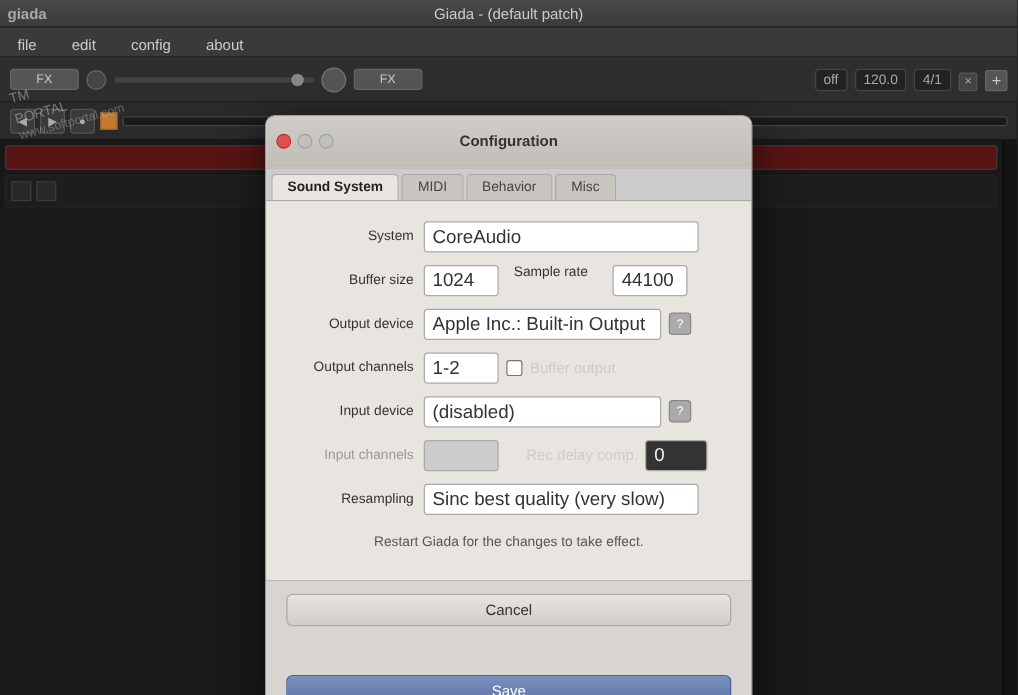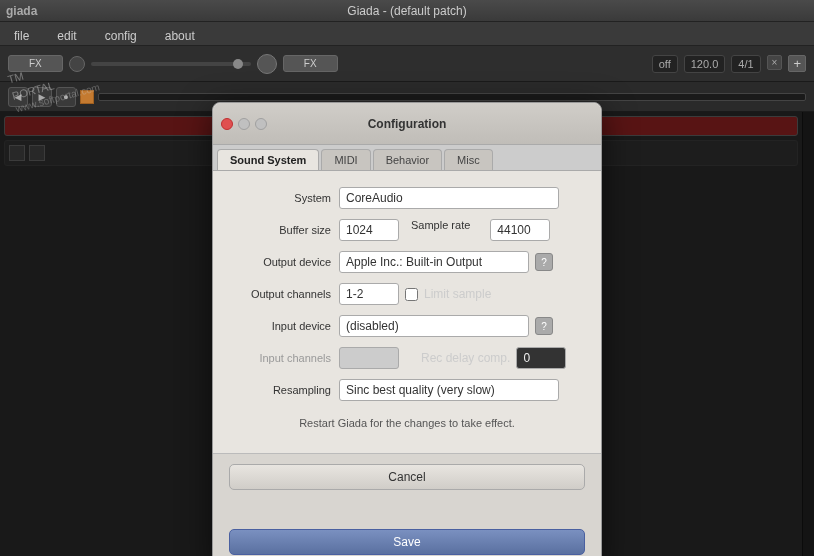--- a/index.html
+++ b/index.html
@@ -99,21 +99,21 @@
     .toolbar-big-knob {
       width: 20px;
       height: 20px;
       border-radius: 50%;
       background: #555;
       border: 1px solid #777;
     }
     .toolbar-spacer { flex: 1; }
     .toolbar-right {
       display: flex;
-      align-items: flex-start;
+      align-items: flex-end;
       gap: 6px;
     }
     .toolbar-label {
       color: #aaa;
       font-size: 11px;
       padding: 2px 6px;
       background: #222;
       border: 1px solid #444;
       border-radius: 3px;
     }
@@ -309,21 +309,21 @@
       text-align: right;
       font-size: 11px;
       color: #333;
       padding-right: 8px;
     }
     .form-control {
       background: #fff;
       border: 1px solid #aaa;
       border-radius: 3px;
       padding: 3px 6px;
-      font-size: 12px;
+      font-size: 15px;
       color: #333;
     }
     .form-control-wide {
       width: 220px;
     }
     .form-control-small {
       width: 60px;
     }
     .form-row-split {
       display: flex;
@@ -496,21 +496,21 @@
             <input class="form-control" style="width: 190px;" type="text" readonly="" value="Apple Inc.: Built-in Output">
             <div class="form-help-btn">?</div>
           </div>
         </div>
 
         <div class="form-row">
           <span class="form-label">Output channels</span>
           <div class="form-inline">
             <input class="form-control form-control-small" type="text" value="1-2" style="">
             <input type="checkbox" class="form-checkbox" style="">
-            <span>Limit sample</span>
+            <span>Buffer output</span>
           </div>
         </div>
 
         <div class="form-row">
           <span class="form-label">Input device</span>
           <div class="form-inline">
             <input class="form-control" style="width: 190px;" type="text" readonly="" value="(disabled)">
             <div class="form-help-btn">?</div>
           </div>
         </div>

